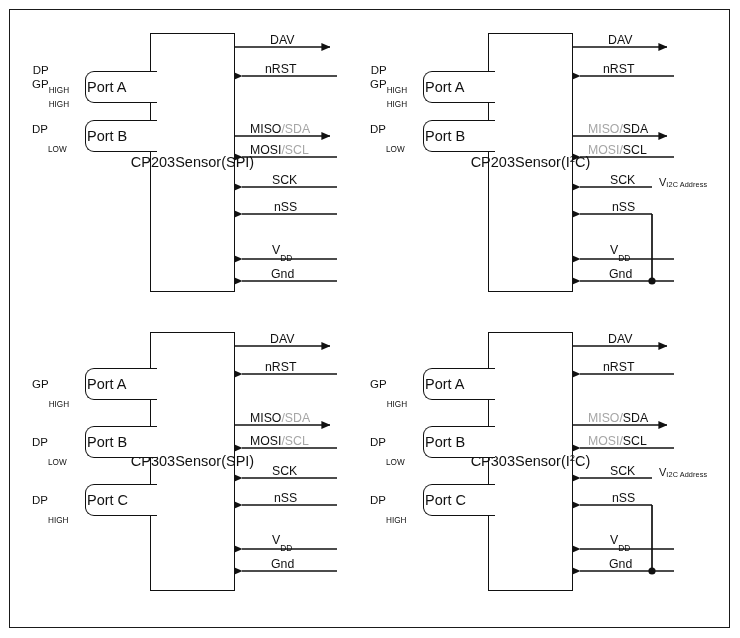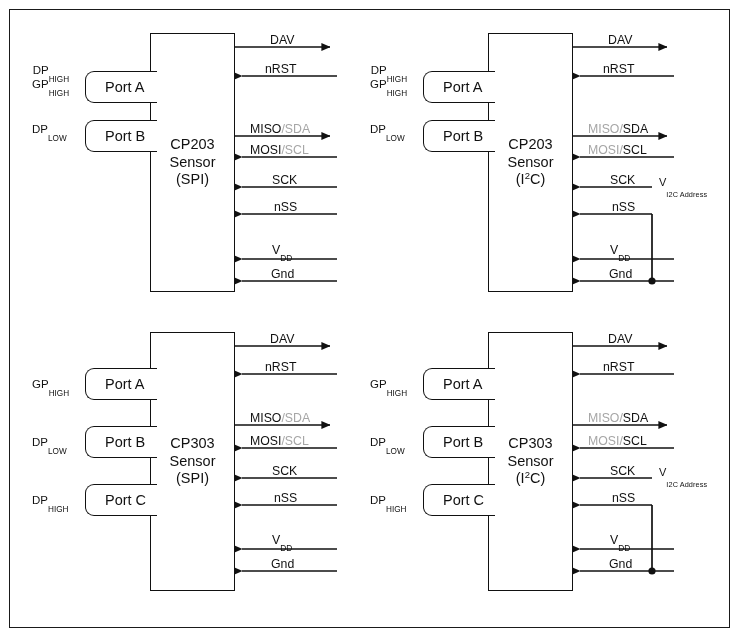--- a/index.html
+++ b/index.html
@@ -8,48 +8,48 @@
     width:740px;height:638px;overflow:hidden;
   }
   #figure{position:relative;width:740px;height:638px;}
   #frame{
     position:absolute;left:9px;top:9px;width:721px;height:619px;
     border:1.5px solid #1a1a1a;box-sizing:border-box;background:#fff;
   }
   .svg-layer{position:absolute;left:0;top:0;width:740px;height:638px;}
   .blk{
     position:absolute;border:1.6px solid #111;background:#fff;
-    box-sizing:border-box;display:flex;flex-direction:column;
+    box-sizing:border-box;display:flex;flex-direction:row;
     align-items:center;justify-content:center;line-height:1.22;
     font-size:14.5px;color:#111;z-index:3;
   }
   .blk span{display:block;text-align:center;white-space:nowrap;}
   .port{
     position:absolute;border:1.6px solid #111;background:#fff;
     box-sizing:border-box;border-top-left-radius:9px;
     border-bottom-left-radius:9px;border-right:none;
     display:flex;align-items:center;justify-content:flex-start;
-    padding-left:19px;font-size:14.5px;color:#111;z-index:4;
+    padding-left:1px;font-size:14.5px;color:#111;z-index:4;
     white-space:nowrap;
   }
   .plabel{
     position:absolute;font-size:11.5px;color:#111;z-index:4;
     white-space:nowrap;text-align:right;line-height:1.18;
   }
-  .plabel sub{font-size:8.2px;vertical-align:baseline;position:relative;top:8px;}
+  .plabel sub{font-size:8.2px;vertical-align:baseline;position:relative;top:19px;}
   .slabel{
     position:absolute;font-size:12.3px;color:#111;z-index:5;
     white-space:nowrap;
   }
   .slabel .dim{color:#a6a6a6;}
   .slabel sub{font-size:8.4px;vertical-align:baseline;position:relative;top:7px;}
   .vlabel{
     position:absolute;font-size:11px;color:#111;z-index:5;white-space:nowrap;
   }
-  .vlabel sub{font-size:7.3px;vertical-align:baseline;position:relative;top:11px;
+  .vlabel sub{font-size:7.3px;vertical-align:baseline;position:relative;top:1px;
     letter-spacing:.1px;}
   .blk sup{font-size:9.5px;vertical-align:baseline;position:relative;top:-5px;}
 </style>
 </head>
 <body>
 
 <div id="figure">
 
   <div id="frame"></div>
 

